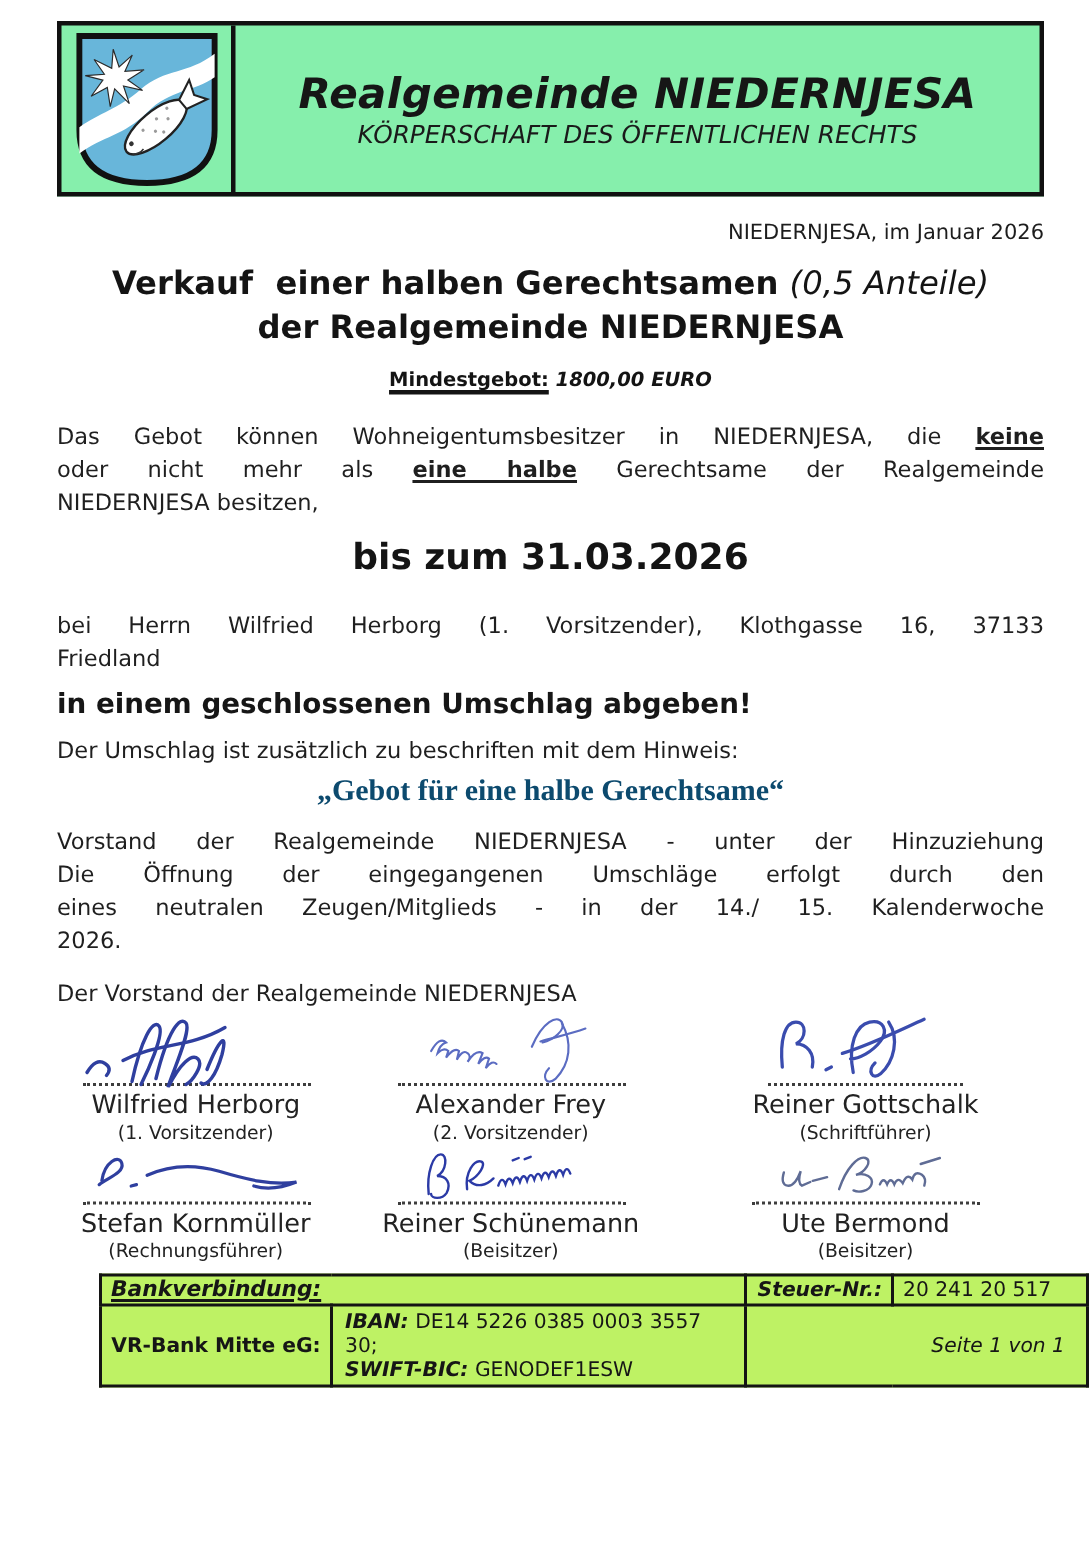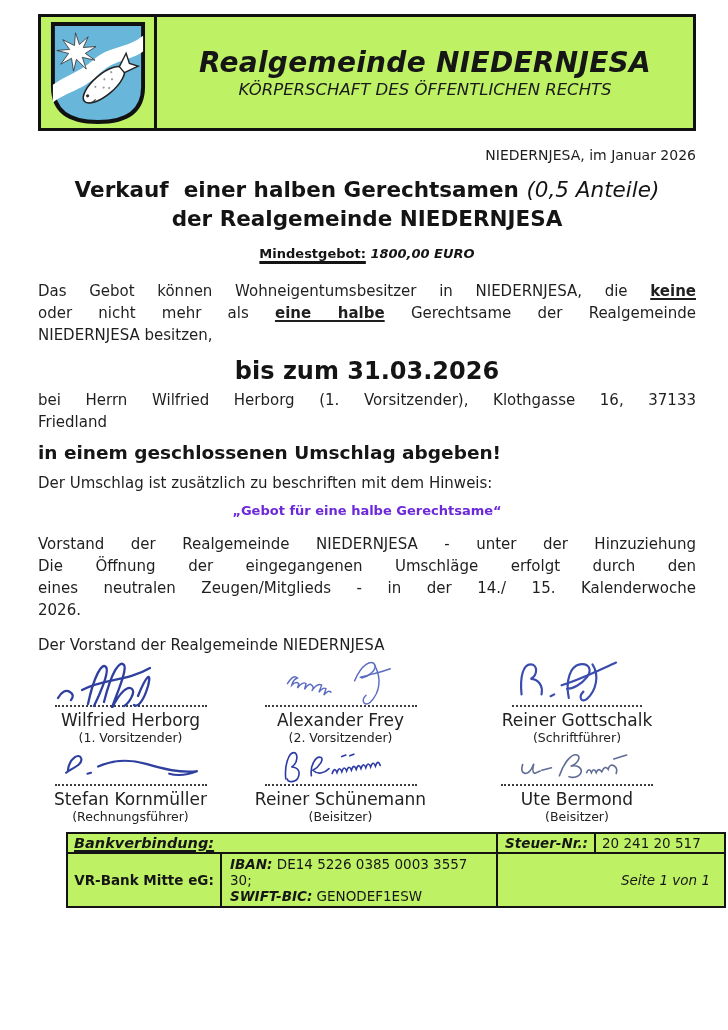--- a/index.html
+++ b/index.html
@@ -5,21 +5,21 @@
   * { margin:0; padding:0; box-sizing:border-box; }
   html,body { background:#ffffff; }
   .page {
     width:728px; height:1030px; background:#ffffff; overflow:hidden;
     font-family:"DejaVu Sans","Liberation Sans",sans-serif; color:#1d1d1d;
     position:relative;
   }
   .content { padding:14px 32px 0 38px; }
 
   
-  .header-box { display:flex; border:3px solid #111; height:117px; background:#bef264; }
+  .header-box { display:flex; border:3px solid #111; height:117px; background:#86efac; }
   .arms-cell { width:116px; border-right:3px solid #111; display:flex; align-items:center; justify-content:center; }
   .header-text { flex:1; display:flex; flex-direction:column; align-items:center; justify-content:center; }
   .org-name { font-size:28px; font-weight:bold; font-style:italic; letter-spacing:.3px; color:#161616; }
   .org-sub  { font-size:16.5px; font-style:italic; margin-top:1px; color:#1a1a1a; }
   .org-addr { font-size:13.5px; margin-top:9px; color:#1a1a1a; }
 
   .dateline { text-align:right; font-size:14px; margin-top:16px; }
 
   .title { text-align:center; font-size:21.5px; line-height:29px; margin-top:12px; color:#141414; }
   .title .b { font-weight:bold; white-space:pre-wrap; }
@@ -32,24 +32,24 @@
   b.sb { font-weight:bold; }
   .bu { font-weight:bold; text-decoration:underline; text-decoration-thickness:2px; text-underline-offset:2px; }
 
   .min-bid { text-align:center; font-size:13px; margin-top:13px; color:#141414; }
   .min-bid .lbl { font-weight:bold; text-decoration:underline; text-decoration-thickness:2.5px; text-underline-offset:3px; }
   .min-bid .val { font-weight:bold; font-style:italic; white-space:pre-wrap; }
 
   .p-sale { margin-top:23px; }
   .p-elig { margin-top:19px; }
   .deadline { text-align:center; font-size:24px; font-weight:bold; margin-top:10px; line-height:30px; color:#141414; }
-  .p-addr { margin-top:3px; }
+  .p-addr { margin-top:20px; }
   .envelope { font-size:18.5px; font-weight:bold; margin-top:8px; line-height:24px; color:#161616; }
   .p-label { margin-top:7px; }
-  .quote { text-align:center; font-size:13px; font-weight:bold; margin-top:3px; line-height:27px; color:#6d28d9; }
+  .quote { text-align:center; font-size:20px; font-weight:bold; margin-top:3px; line-height:27px; color:#0c4a6e;font-family:Liberation Serif, serif; }
   .p-open { margin-top:9px; }
   .board-line { font-size:15px; margin-top:13px; }
 
   
   .sign-grid { display:grid; grid-template-columns:185px 235px 238px; margin-top:2px; }
   .sig-cell { display:flex; flex-direction:column; align-items:center; }
   .sig-art { position:relative; }
   .sig-row1 .sig-art { height:50px; }
   .sig-row2 .sig-art { height:40px; }
   .sig-art svg { display:block; }

